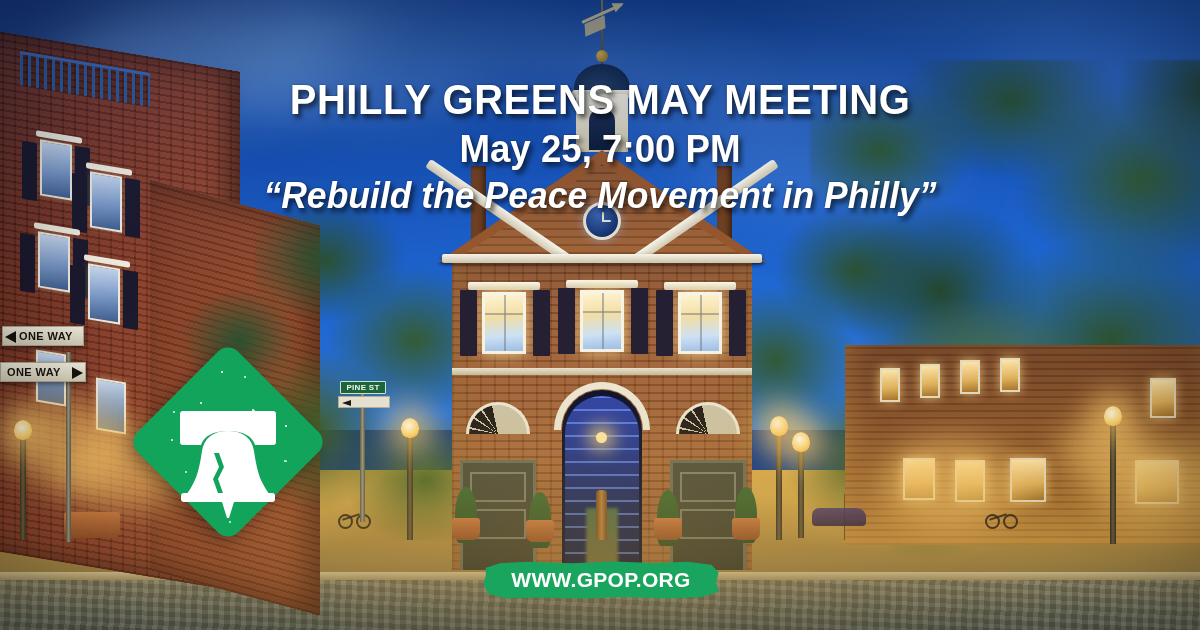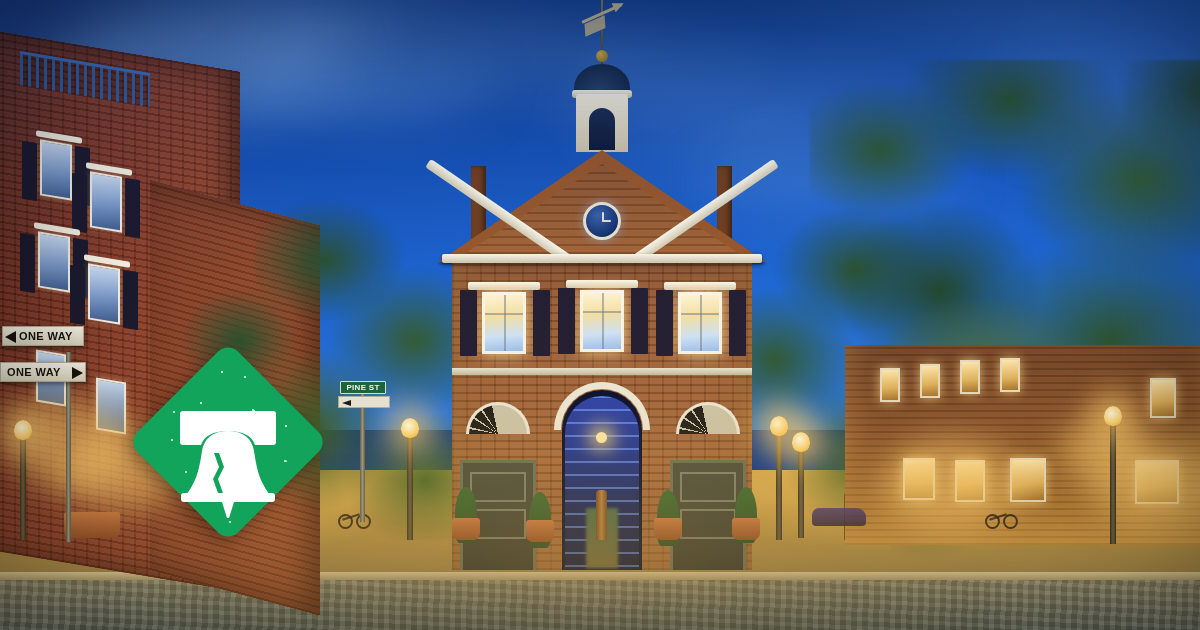--- a/index.html
+++ b/index.html
@@ -604,20 +604,25 @@
     <div class="signpost" style="left:360px;top:392px;height:130px;"></div>
     <div class="pine-sign">
       <span>PINE ST</span>
     </div>
     <div class="pine-sub"></div>
 
     <div class="grade"></div>
     <div class="vig"></div>
   </div>
 
+  <div class="headline">
+    <div class="hl1">PHILLY GREENS MAY MEETING</div>
+    <div class="hl2">May 25, 7:00 PM</div>
+    <div class="hl3">“Rebuild the Peace Movement in Philly”</div>
+  </div>
 
   <div class="logo">
     <div class="logo-diamond"></div>
     <div class="logo-speck"></div>
     <svg class="logo-bell" viewBox="0 0 202 202">
       <g fill="#ffffff">
 
         <path d="M56 70 h90 a3 3 0 0 1 3 3 v28 a3 3 0 0 1 -3 3 h-18
                  c-3 -9 -12 -14 -27 -14 s-24 5 -27 14 h-18
                  a3 3 0 0 1 -3 -3 v-28 a3 3 0 0 1 3 -3 z"></path>
@@ -633,14 +638,18 @@
 
         <path d="M92 112 l5 14 l-6 12 l6 17 l-5 0 l-6 -17 l6 -12 l-5 -14 z" fill="#12a45a"></path>
 
         <rect x="54" y="152" width="94" height="9" rx="3"></rect>
 
         <path d="M95 161 h12 l-5 16 h-2 z"></path>
       </g>
     </svg>
   </div>
 
+  <div class="url-badge">
+    <div class="url-blob"></div>
+    <div class="url-text">WWW.GPOP.ORG</div>
+  </div>
 
 </div>
 
 </body></html>

